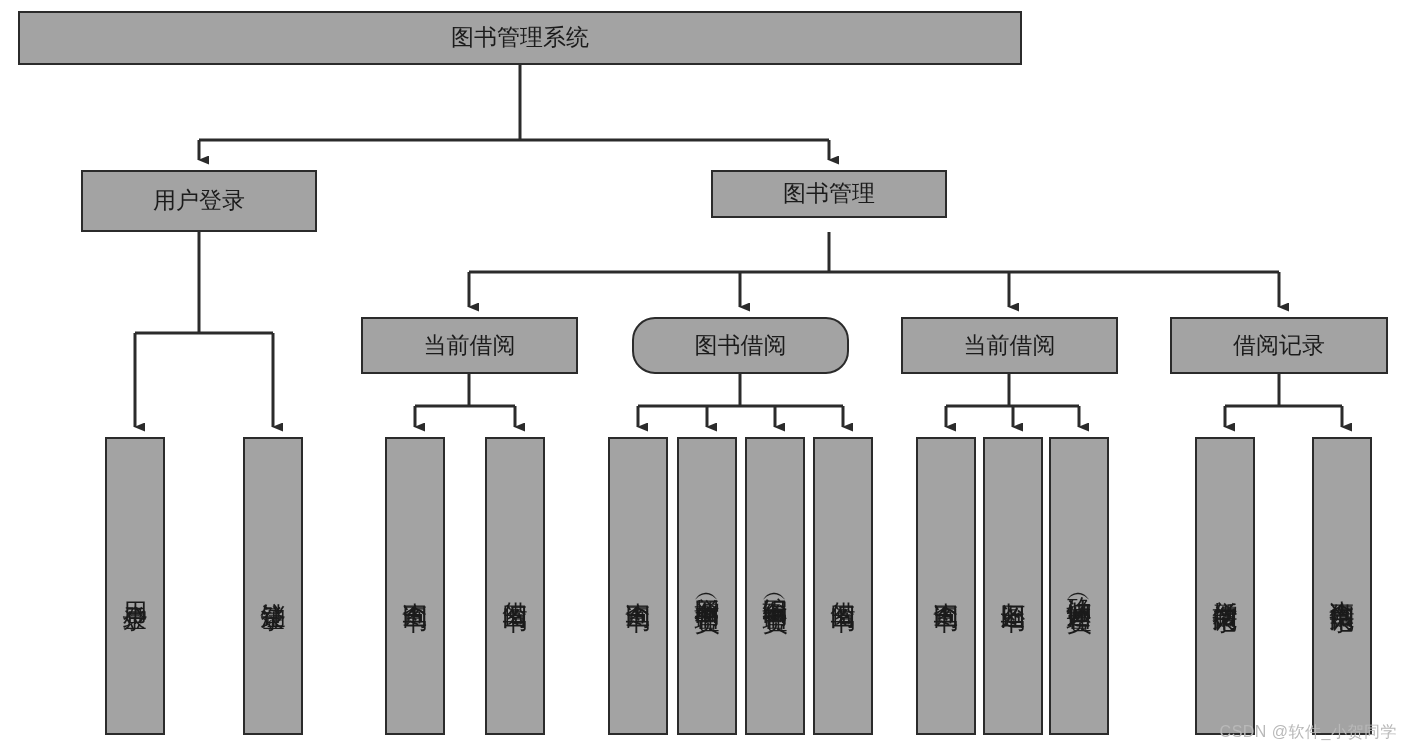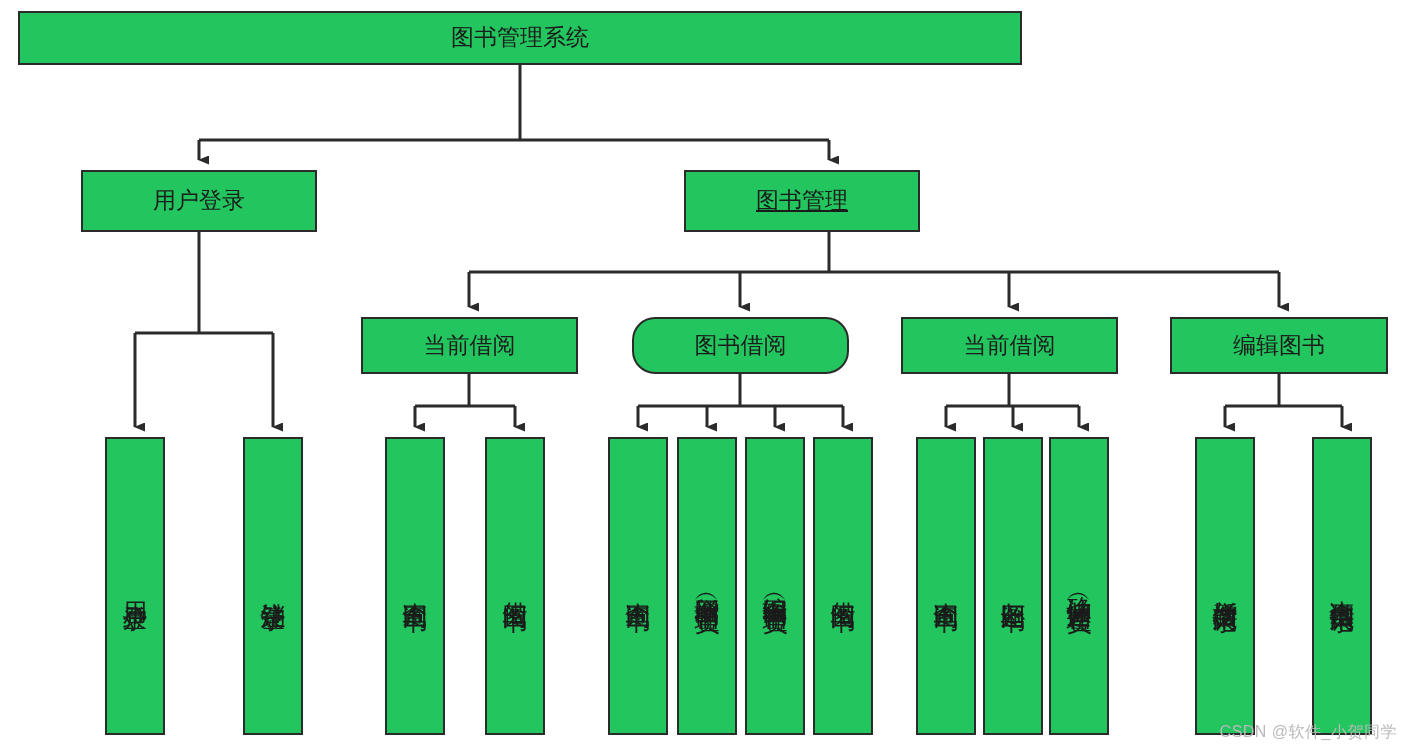--- a/index.html
+++ b/index.html
@@ -20,21 +20,21 @@
   #wires {
     position: absolute;
     left: 0;
     top: 0;
     width: 1405px;
     height: 747px;
   }
   .node {
     position: absolute;
     box-sizing: border-box;
-    background: #22c55e;
+    background: #a3a3a3;
     border: 2px solid #2b2b2b;
     display: flex;
     align-items: center;
     justify-content: center;
     color: #1b1b1b;
   }
   .node-label {
     display: block;
     text-align: center;
     line-height: 1.18;
@@ -121,35 +121,35 @@
     </g>
   </svg>
 
   <div class="node horizontal" style="left:18px; top:11px; width:1004px; height:54px;">
     <span class="node-label">图书管理系统</span>
   </div>
 
   <div class="node horizontal" style="left:81px; top:170px; width:236px; height:62px;">
     <span class="node-label">用户登录</span>
   </div>
-  <div class="node horizontal" style="left:684px; top:170px; width:236px; height:62px;text-decoration:underline;">
+  <div class="node horizontal" style="left:711px; top:170px; width:236px; height:48px;">
     <span class="node-label">图书管理</span>
   </div>
 
   <div class="node horizontal" style="left:361px; top:317px; width:217px; height:57px;">
     <span class="node-label">当前借阅</span>
   </div>
   <div class="node horizontal" style="left:632px; top:317px; width:217px; height:57px;border-radius:23px;">
     <span class="node-label">图书借阅</span>
   </div>
   <div class="node horizontal" style="left:901px; top:317px; width:217px; height:57px;">
     <span class="node-label">当前借阅</span>
   </div>
   <div class="node horizontal" style="left:1170px; top:317px; width:218px; height:57px;">
-    <span class="node-label">编辑图书</span>
+    <span class="node-label">借阅记录</span>
   </div>
 
   <div class="node vertical" style="left:105px; top:437px; width:60px; height:298px;">
     <span class="node-label">用户登录</span>
   </div>
   <div class="node vertical" style="left:243px; top:437px; width:60px; height:298px;">
     <span class="node-label">注销登录</span>
   </div>
 
   <div class="node vertical" style="left:385px; top:437px; width:60px; height:298px;">

